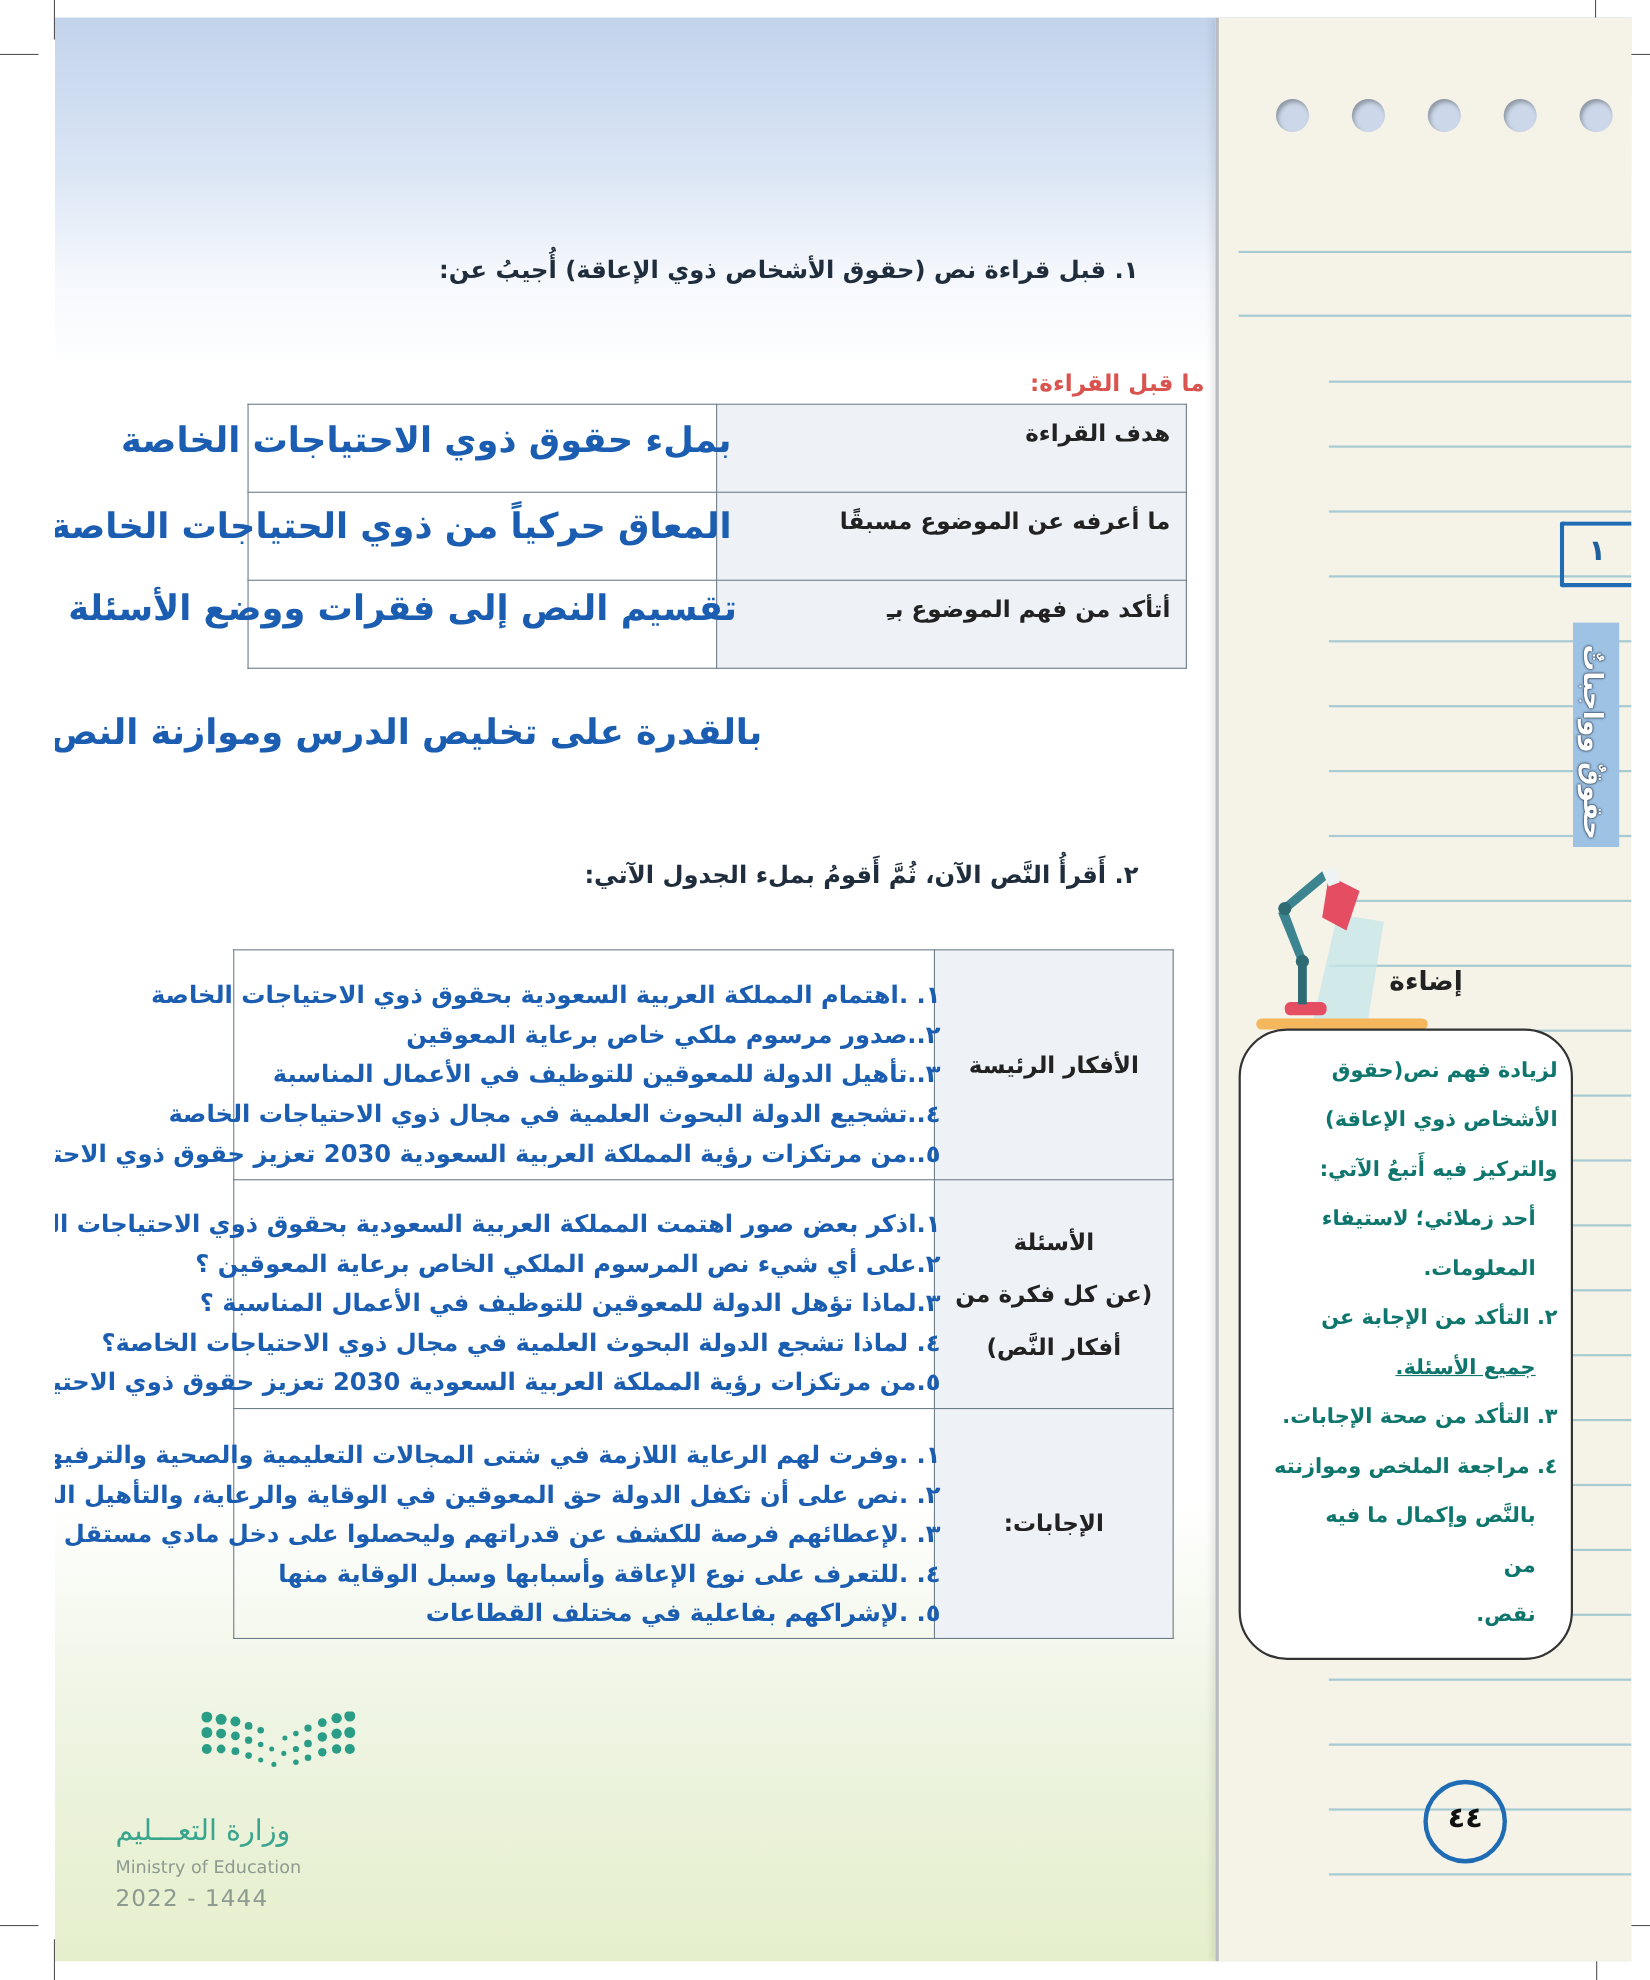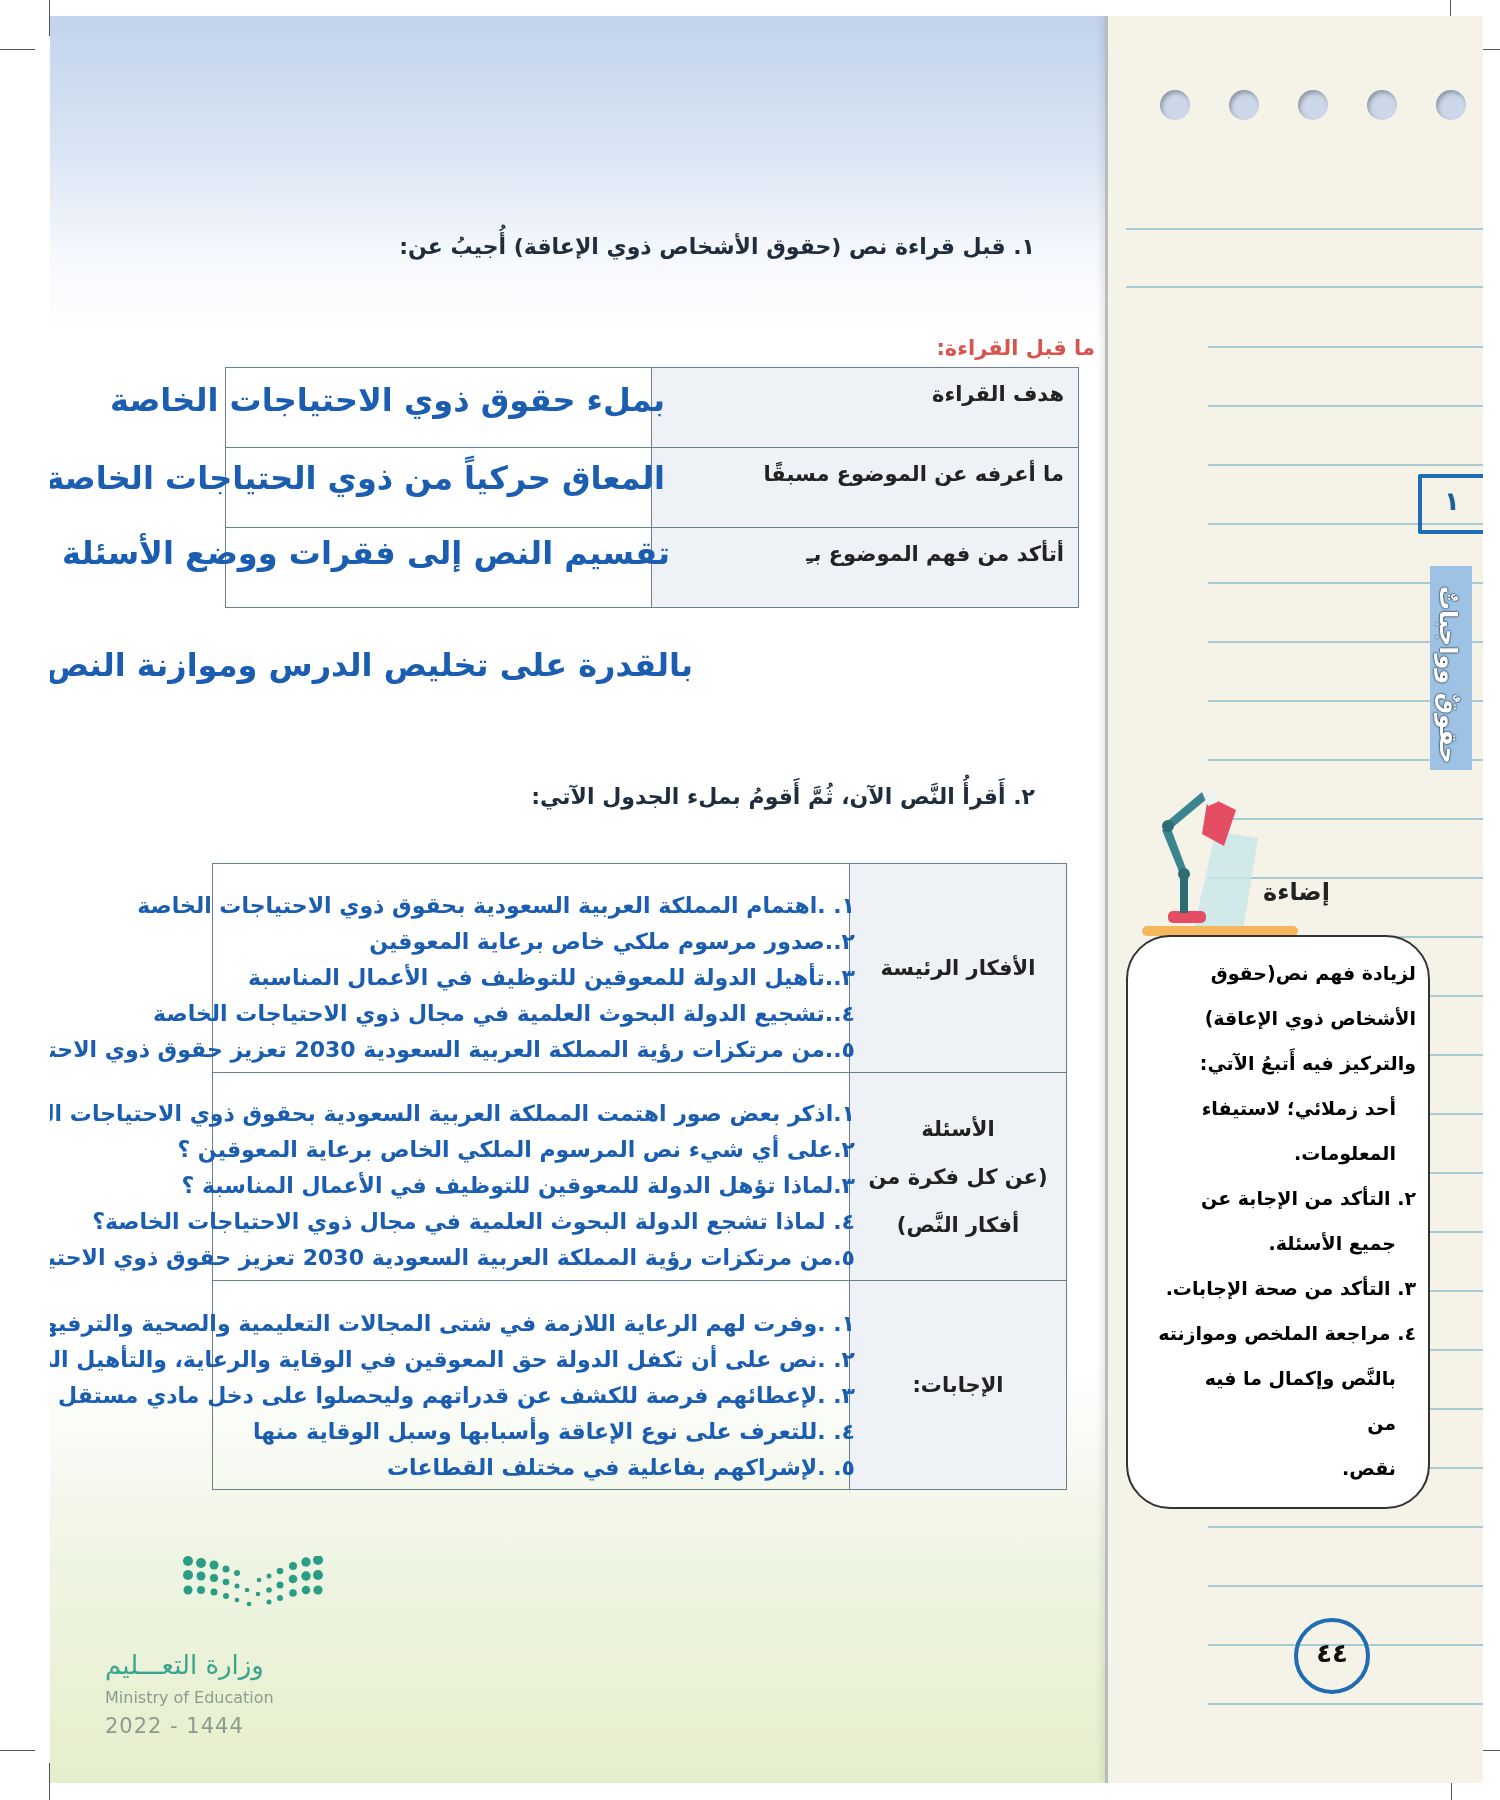--- a/index.html
+++ b/index.html
@@ -70,21 +70,21 @@
     text-shadow:0 0 2px #234, 0 0 2px #234; direction:rtl;
   }
   .tipbox {
     position:absolute; left:18px; top:919px; width:300px; height:570px;
     background:#fff; border:2px solid #333; border-radius:44px 44px 44px 44px;
   }
   .tip-bar { position:absolute; left:34px; top:910px; width:156px; height:10px; background:#f4b75d; border-radius:5px; }
   .tip-title { position:absolute; left:155px; top:862px; font-size:24px; font-weight:bold; color:#222; direction:rtl; }
   .tip-text {
     position:absolute; right:70px; top:935px; width:240px; direction:rtl; 
-    font-size:19px; font-weight:bold; color:#000000; line-height:45px;
+    font-size:19px; font-weight:bold; color:#0f766e; line-height:45px;
   }
   .pagenum {
     position:absolute; left:186px; top:1602px; width:68px; height:68px; border:4px solid #1f6cb5; border-radius:50%;
   }
   .pagenum span { position:absolute; left:0; right:0; top:16px; text-align:center; font-size:26px; font-weight:bold; color:#111; }
   .logo-ar { position:absolute; left:55px; top:1634px; font-size:26px; color:#3aa58e; direction:rtl; letter-spacing:2px; }
   .logo-en { position:absolute; left:55px; top:1672px; font-size:16px; color:#8d9a8f; }
   .logo-yr { position:absolute; left:55px; top:1698px; font-size:21px; color:#8d9a8f; letter-spacing:1px; }
 </style>
 </head>
@@ -282,21 +282,21 @@
     <div class="tip-bar"></div>
 
     <div class="tipbox"></div>
     <div class="tip-text">
       <div>لزيادة فهم نص(حقوق</div>
       <div>الأشخاص ذوي الإعاقة)</div>
       <div>والتركيز فيه أَتبعُ الآتي:</div>
       <div style="padding-right:20px;">أحد زملائي؛ لاستيفاء</div>
       <div style="padding-right:20px;">المعلومات.</div>
       <div>٢. التأكد من الإجابة عن</div>
-      <div style="padding-right:20px;">جميع الأسئلة.</div>
+      <div style="padding-right:20px;text-decoration:underline;">جميع الأسئلة.</div>
       <div style="white-space:nowrap;">٣. التأكد من صحة الإجابات.</div>
       <div style="white-space:nowrap;">٤. مراجعة الملخص وموازنته</div>
       <div style="padding-right:20px;">بالنَّص وإكمال ما فيه من</div>
       <div style="padding-right:20px;">نقص.</div>
     </div>
 
     <div class="pagenum">
       <span>٤٤</span>
     </div>
   </div>

